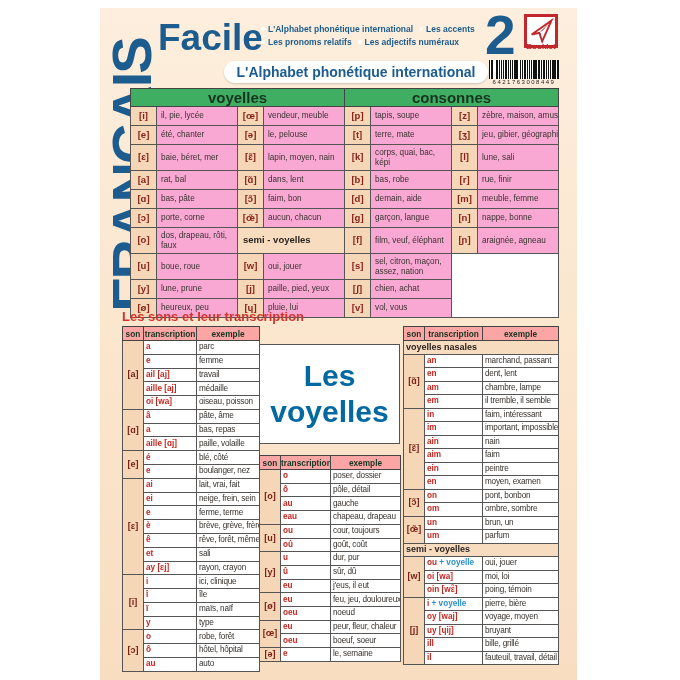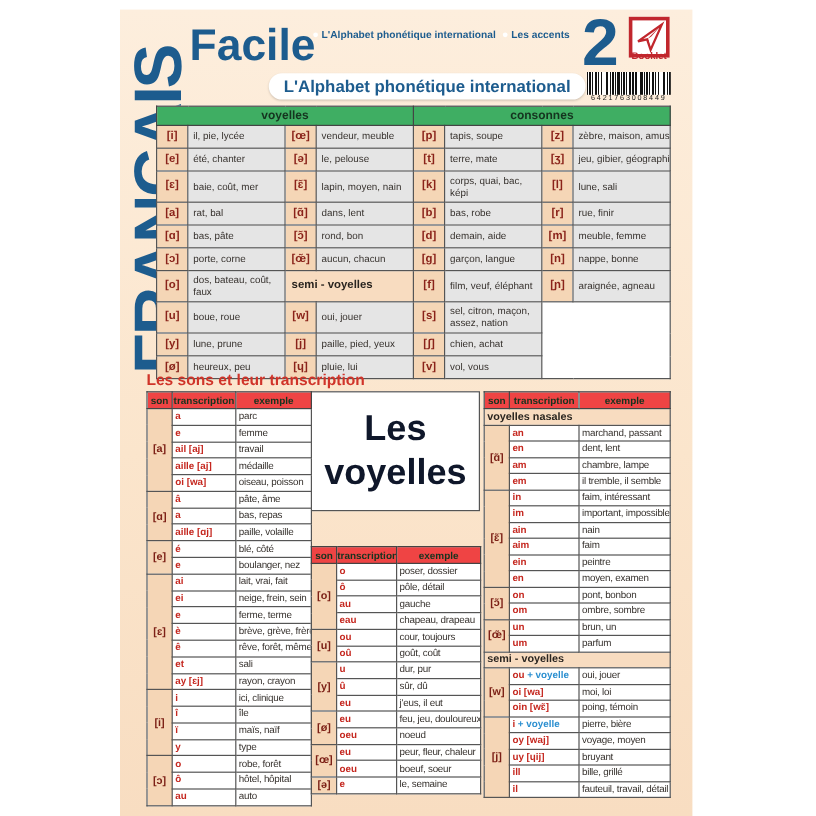--- a/index.html
+++ b/index.html
@@ -25,36 +25,36 @@
   .booklet{position:absolute;left:523px;top:42px;width:36px;text-align:center;
     font-size:8px;font-weight:bold;color:#c1272d}
   .barcode{position:absolute;left:489px;top:60px;width:70px;height:19px;
     background:repeating-linear-gradient(90deg,#111 0 1px,#fff 1px 2px,#111 2px 3.5px,
     #fff 3.5px 4.5px,#111 4.5px 5px,#fff 5px 6.5px,#111 6.5px 8.5px,#fff 8.5px 9.5px)}
   .bdigits{position:absolute;left:489px;top:79px;width:70px;text-align:center;
     font-size:6px;letter-spacing:1.5px;color:#222}
   
   .ipa{position:absolute;left:130px;top:88px;width:428px;border-collapse:collapse;
     table-layout:fixed;background:#fff}
-  .ipa th{background:#3fae63;color:#15341f;font-size:10px;height:15px;
+  .ipa th{background:#3fae63;color:#15341f;font-size:15px;height:15px;
     border:1px solid #444;font-weight:bold;padding:0}
   .ipa td{border:1px solid #555;line-height:1.15;overflow:hidden;padding:0}
   .ipa td.sym{background:#f5d6b6;color:#8a231a;text-align:center;font-weight:bold;font-size:9.5px}
-  .ipa td.ex{background:#e5e5e5;color:#37322e;padding:0 0 0 4px;font-size:8.2px;white-space:nowrap}
+  .ipa td.ex{background:#f9a8d4;color:#37322e;padding:0 0 0 4px;font-size:8.2px;white-space:nowrap}
   .ipa tr.tall td.ex{white-space:normal}
   .ipa tr.single{height:19px}.ipa tr.tall{height:26px}
   .ipa td.subh{background:#f8dcc0;font-weight:bold;color:#29241f;font-size:9.5px;padding-left:5px}
   .ipa td.blank{background:#fff}
   
   .sons-title{position:absolute;left:122px;top:309px;font-size:13px;font-weight:bold;color:#d0342a}
-  .voyelles-box{position:absolute;left:259px;top:326px;width:141px;height:100px;background:#fff;
+  .voyelles-box{position:absolute;left:259px;top:344px;width:141px;height:100px;background:#fff;
     border:1px solid #555;box-sizing:border-box;display:flex;align-items:center;justify-content:center;
-    text-align:center;color:#0f172a;font-weight:bold;font-size:30px;line-height:36px}
+    text-align:center;color:#0369a1;font-weight:bold;font-size:30px;line-height:36px}
   .bt{position:absolute;border-collapse:collapse;table-layout:fixed;background:#fff}
-  .bt th{background:#ef4444;border:1px solid #444;font-size:8.3px;height:13px;
+  .bt th{background:#fca5a5;border:1px solid #444;font-size:8.3px;height:13px;
     color:#15341f;font-weight:bold;padding:0;overflow:hidden}
   .bt td{border:1px solid #555;font-size:8.5px;padding:0 2px;line-height:1;
     overflow:hidden;height:12.5px}
   .bt td.son{background:#f5d6b6;color:#7c2016;font-weight:bold;text-align:center;
     font-size:9px;padding:0}
   .bt td.tr{color:#c5271f;font-weight:bold;white-space:nowrap;font-size:8.2px}
   .bt td.ex{color:#37322e;white-space:nowrap;font-size:8.2px;letter-spacing:-0.2px}
   .bt td.sech{background:#f8dcc0;font-weight:bold;text-align:left;color:#29241f;font-size:9px}
   .blue{color:#2b8fd0}
   #left-table{left:122px;top:326px;width:137px;height:346px}
@@ -64,20 +64,21 @@
 </head>
 <body>
 
 <div class="card"></div>
 
 <div class="francais">FRANÇAIS</div>
 <div class="facile">Facile</div>
 
 <div class="topics" id="topics">
     <div><span class="topic"><span class="dot"></span><span>L'Alphabet phonétique international</span></span><span class="topic"><span class="dot"></span><span>Les accents</span></span></div>
+    <div><span class="topic"><span class="dot"></span><span>Les pronoms relatifs</span></span><span class="topic"><span class="dot"></span><span>Les adjectifs numéraux</span></span></div>
   </div>
 
 <div class="banner">L'Alphabet phonétique international</div>
 
 <div class="num2">2</div>
 <div class="logo">
   <svg viewBox="0 0 24 24">
     <path d="M4 15 L21 3 L13 21 L10.5 13.5 Z" fill="none" stroke="#c1272d" stroke-width="1.6"></path>
     <path d="M10.5 13.5 L13 21 L11.5 13.8 Z M10.5 13.5 L21 3 L13.5 11.5 Z" fill="#c1272d"></path>
   </svg>
@@ -119,21 +120,21 @@
         <td class="ex">été, chanter</td>
         <td class="sym">[ə]</td>
         <td class="ex">le, pelouse</td>
         <td class="sym">[t]</td>
         <td class="ex">terre, mate</td>
         <td class="sym">[ʒ]</td>
         <td class="ex">jeu, gibier, géographie</td>
       </tr>
       <tr class="tall">
         <td class="sym">[ɛ]</td>
-        <td class="ex">baie, coût, mer</td>
+        <td class="ex">baie, béret, mer</td>
         <td class="sym">[ɛ̃]</td>
         <td class="ex">lapin, moyen, nain</td>
         <td class="sym">[k]</td>
         <td class="ex">corps, quai, bac, képi</td>
         <td class="sym">[l]</td>
         <td class="ex">lune, sali</td>
       </tr>
       <tr class="single">
         <td class="sym">[a]</td>
         <td class="ex">rat, bal</td>
@@ -141,39 +142,39 @@
         <td class="ex">dans, lent</td>
         <td class="sym">[b]</td>
         <td class="ex">bas, robe</td>
         <td class="sym">[r]</td>
         <td class="ex">rue, finir</td>
       </tr>
       <tr class="single">
         <td class="sym">[ɑ]</td>
         <td class="ex">bas, pâte</td>
         <td class="sym">[ɔ̃]</td>
-        <td class="ex">rond, bon</td>
+        <td class="ex">faim, bon</td>
         <td class="sym">[d]</td>
         <td class="ex">demain, aide</td>
         <td class="sym">[m]</td>
         <td class="ex">meuble, femme</td>
       </tr>
       <tr class="single">
         <td class="sym">[ɔ]</td>
         <td class="ex">porte, corne</td>
         <td class="sym">[œ̃]</td>
         <td class="ex">aucun, chacun</td>
         <td class="sym">[g]</td>
         <td class="ex">garçon, langue</td>
         <td class="sym">[n]</td>
         <td class="ex">nappe, bonne</td>
       </tr>
       <tr class="tall">
         <td class="sym">[o]</td>
-        <td class="ex">dos, bateau, coût, faux</td>
+        <td class="ex">dos, drapeau, rôti, faux</td>
         <td class="subh" colspan="2">semi - voyelles</td>
         <td class="sym">[f]</td>
         <td class="ex">film, veuf, éléphant</td>
         <td class="sym">[ɲ]</td>
         <td class="ex">araignée, agneau</td>
       </tr>
       <tr class="tall">
         <td class="sym">[u]</td>
         <td class="ex">boue, roue</td>
         <td class="sym">[w]</td>

